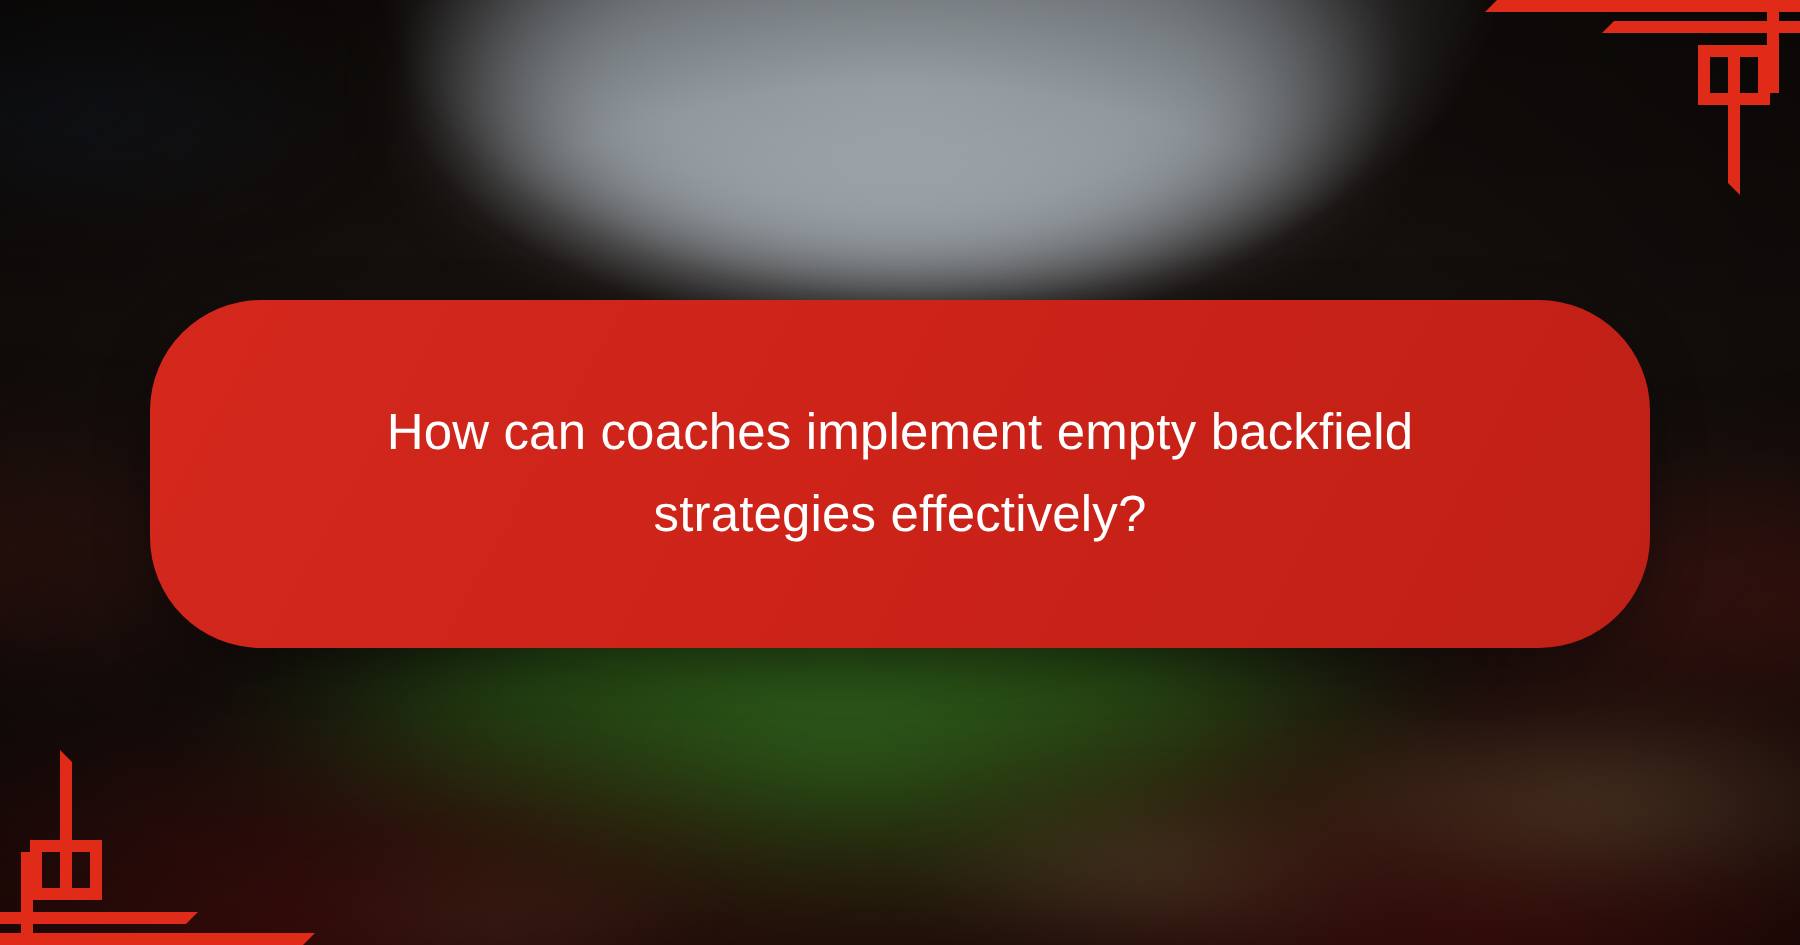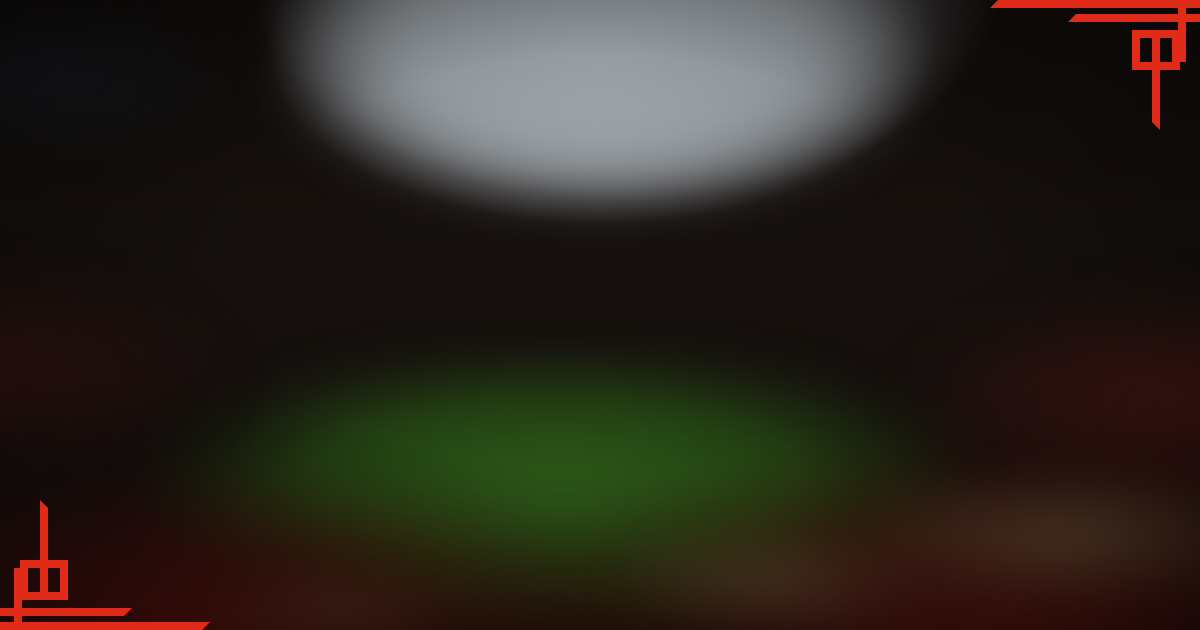--- a/index.html
+++ b/index.html
@@ -147,14 +147,17 @@
     <g fill="#e02b18" transform="translate(210,145) rotate(180)">
       <path d="M8 0 L210 0 L210 8 L0 8 Z"></path>
       <path d="M86 14 L210 14 L210 22 L78 22 Z"></path>
       <path d="M188 0 L196 0 L196 62 L188 62 Z"></path>
       <path d="M142 30 L190 30 L190 38 L150 38 L150 62 L190 62 L190 70 L142 70 Z"></path>
       <path d="M182 30 L190 30 L190 70 L182 70 Z"></path>
       <path d="M162 38 L170 38 L170 130 L162 122 Z"></path>
     </g>
   </svg>
 
+  <div class="card">
+    <h1 class="card-title">How can coaches implement empty backfield strategies effectively?</h1>
+  </div>
 
 </div>
 
 </body></html>

